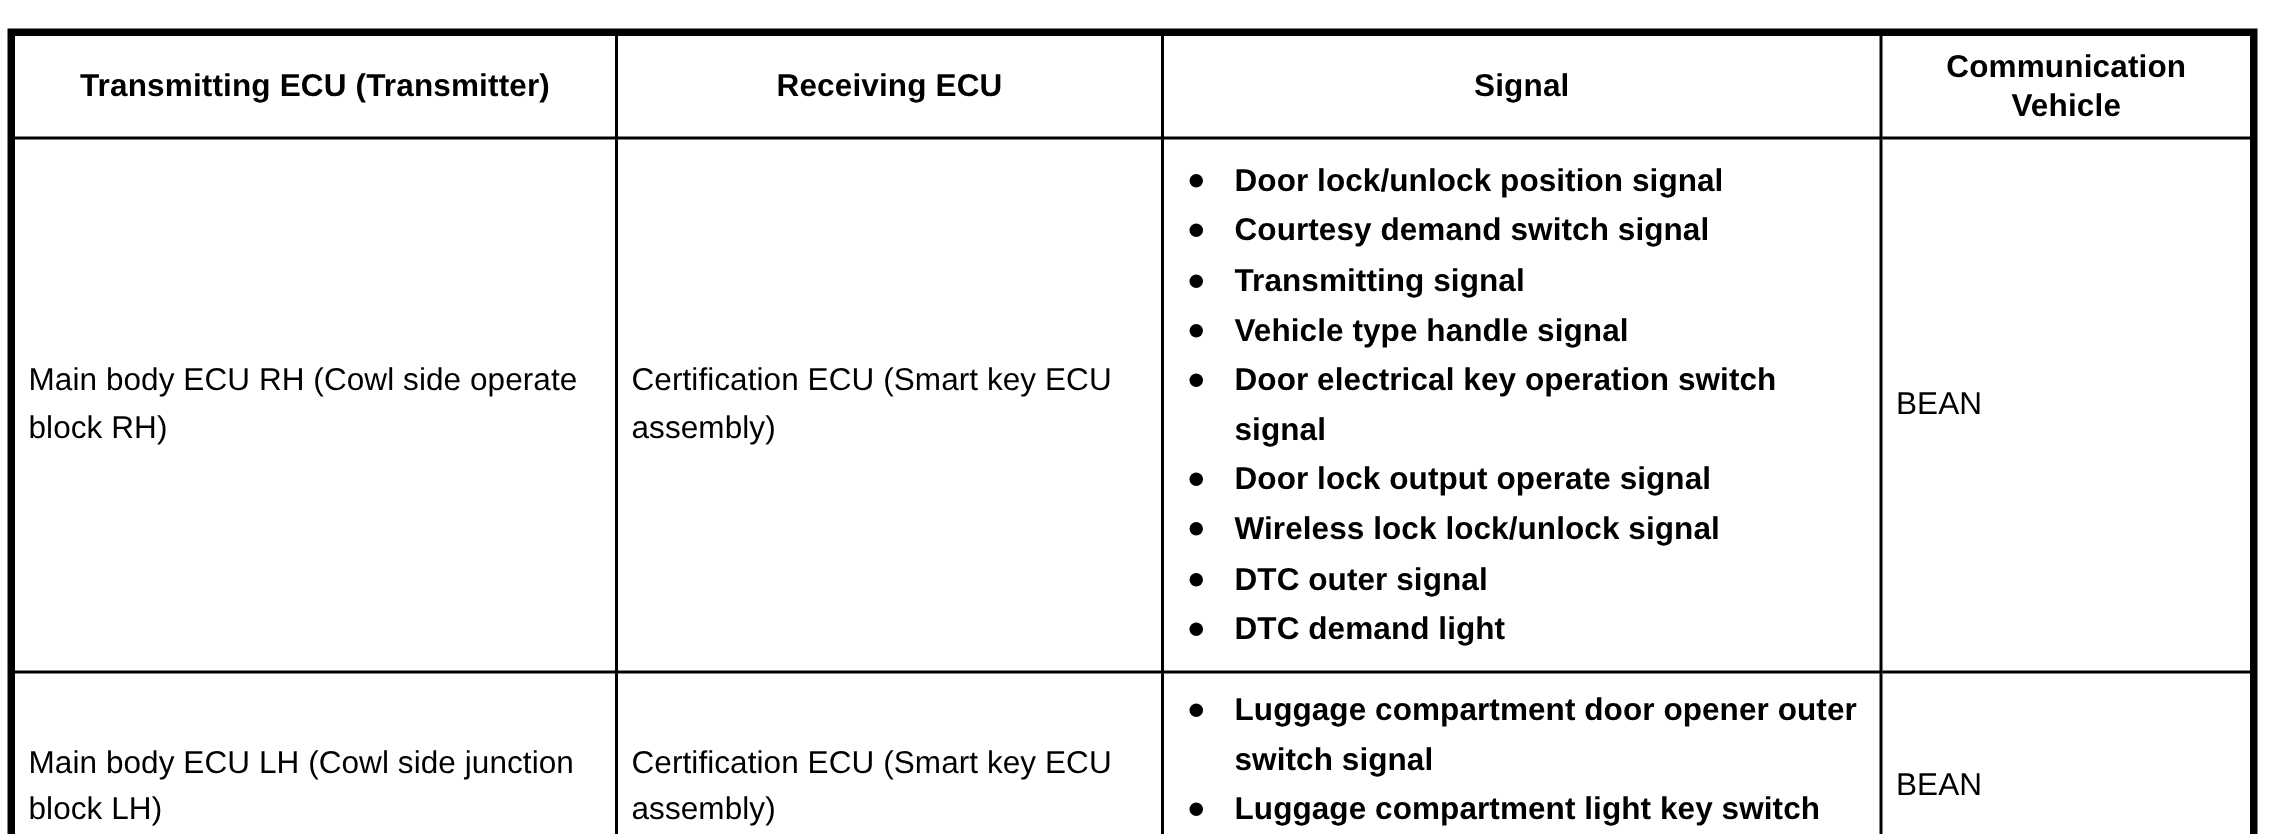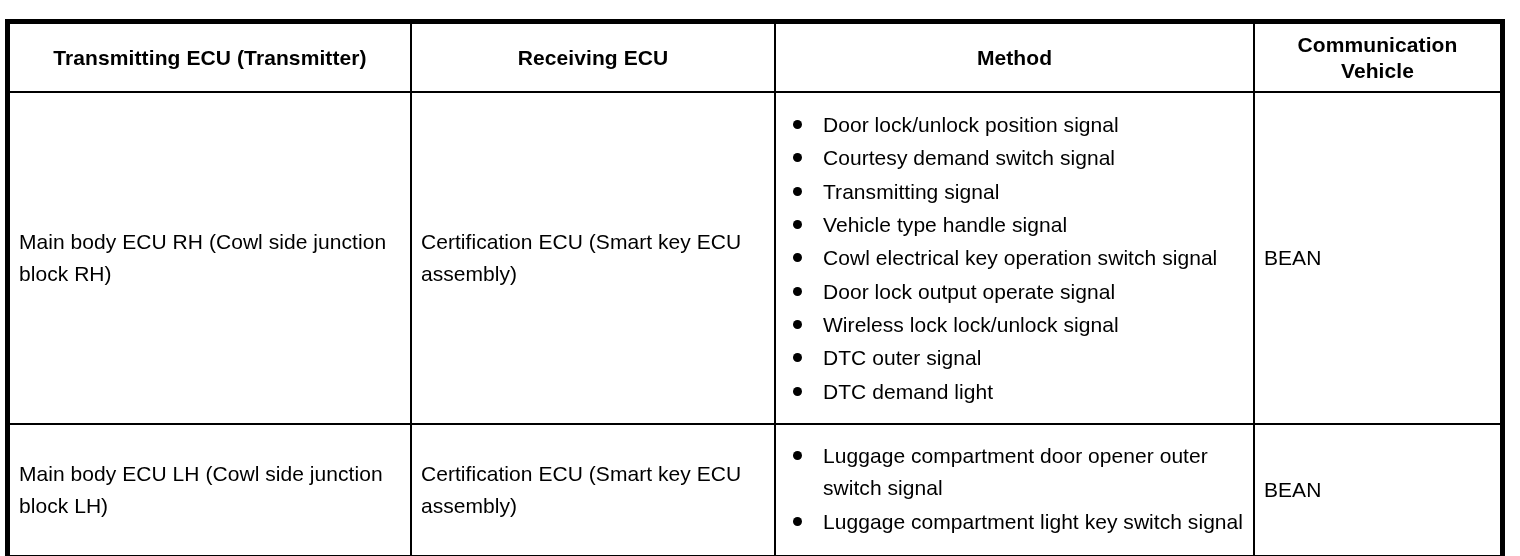--- a/index.html
+++ b/index.html
@@ -99,20 +99,21 @@
     left: 4px;
     top: 0.52em;
     width: 9px;
     height: 9px;
     background: #000000;
     border-radius: 50%;
     display: block;
   }
   .sig-list li .txt {
     display: block;
+    font-weight: bold;
   }
 
   .row-short .sig-list {
     padding-top: 9px;
   }
 </style>
 </head>
 <body>
 
 <div id="table-wrap">
@@ -125,32 +126,32 @@
     </colgroup>
     <thead>
       <tr>
         <th>
           <span class="hdr-inner">Transmitting ECU (Transmitter)</span>
         </th>
         <th>
           <span class="hdr-inner">Receiving ECU</span>
         </th>
         <th>
-          <span class="hdr-inner">Method</span>
+          <span class="hdr-inner">Signal</span>
         </th>
         <th>
           <span class="hdr-inner">Communication Vehicle</span>
         </th>
       </tr>
     </thead>
     <tbody>
 
       <tr class="row-tall">
         <td>
-          <span class="cell-text">Main body ECU RH (Cowl side junction block RH)</span>
+          <span class="cell-text">Main body ECU RH (Cowl side operate block RH)</span>
         </td>
         <td>
           <span class="cell-text">Certification ECU (Smart key ECU assembly)</span>
         </td>
         <td class="sig-cell">
           <ul class="sig-list">
             <li>
                 <span class="bullet"></span>
                 <span class="txt">Door lock/unlock position signal</span>
               </li>
@@ -161,21 +162,21 @@
             <li>
                 <span class="bullet"></span>
                 <span class="txt">Transmitting signal</span>
               </li>
             <li>
                 <span class="bullet"></span>
                 <span class="txt">Vehicle type handle signal</span>
               </li>
             <li>
                 <span class="bullet"></span>
-                <span class="txt">Cowl electrical key operation switch signal</span>
+                <span class="txt">Door electrical key operation switch signal</span>
               </li>
             <li>
                 <span class="bullet"></span>
                 <span class="txt">Door lock output operate signal</span>
               </li>
             <li>
                 <span class="bullet"></span>
                 <span class="txt">Wireless lock lock/unlock signal</span>
               </li>
             <li>

